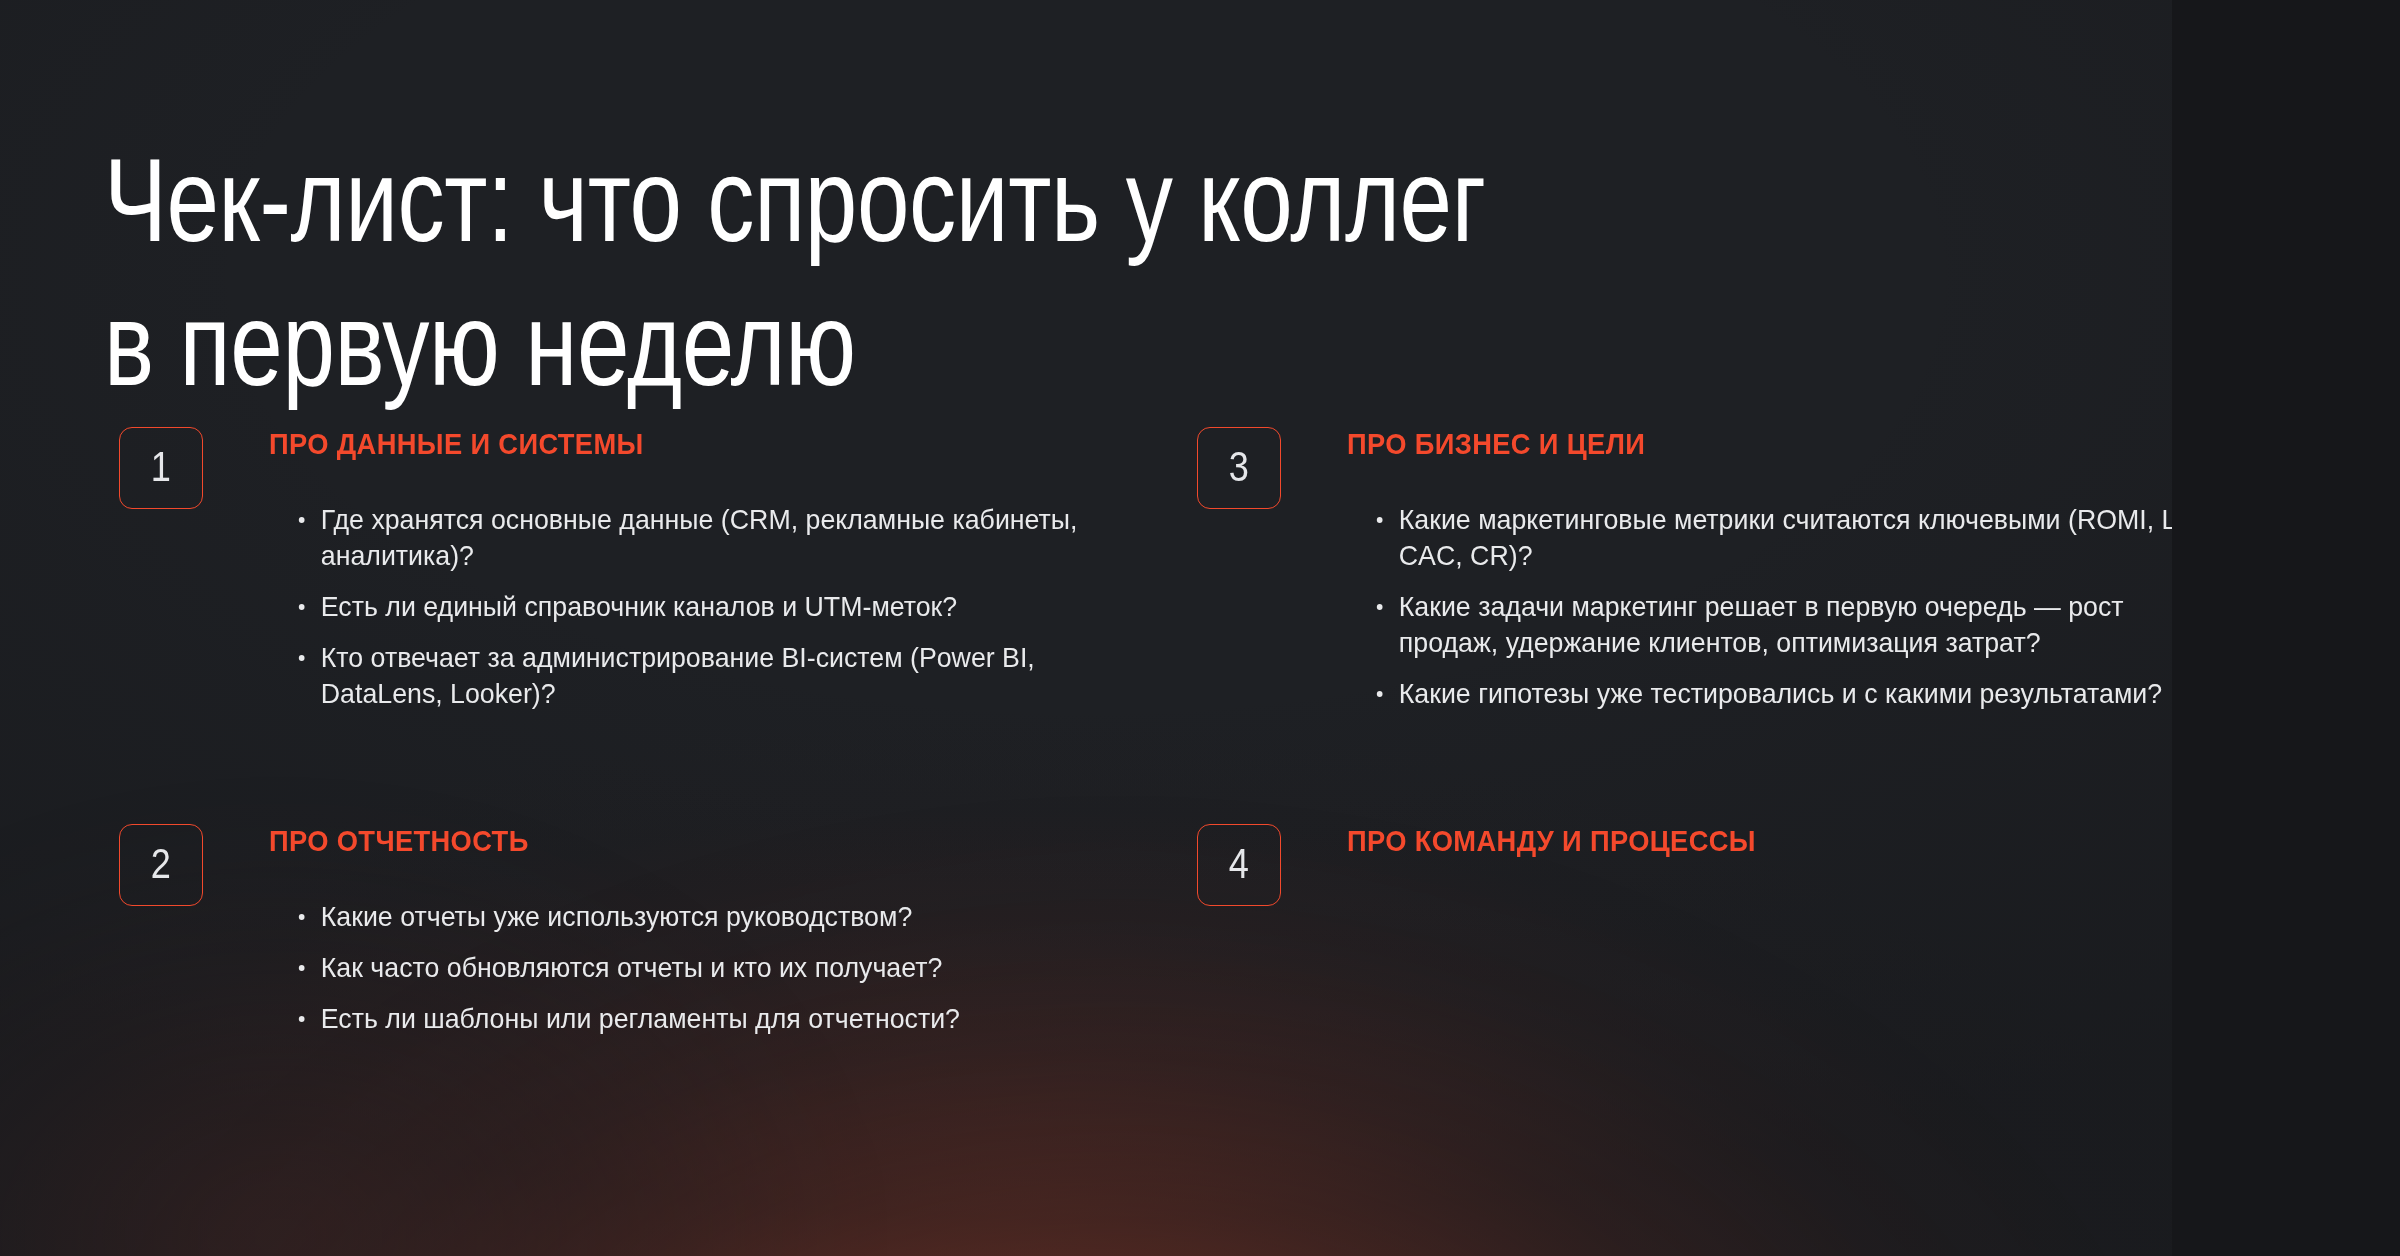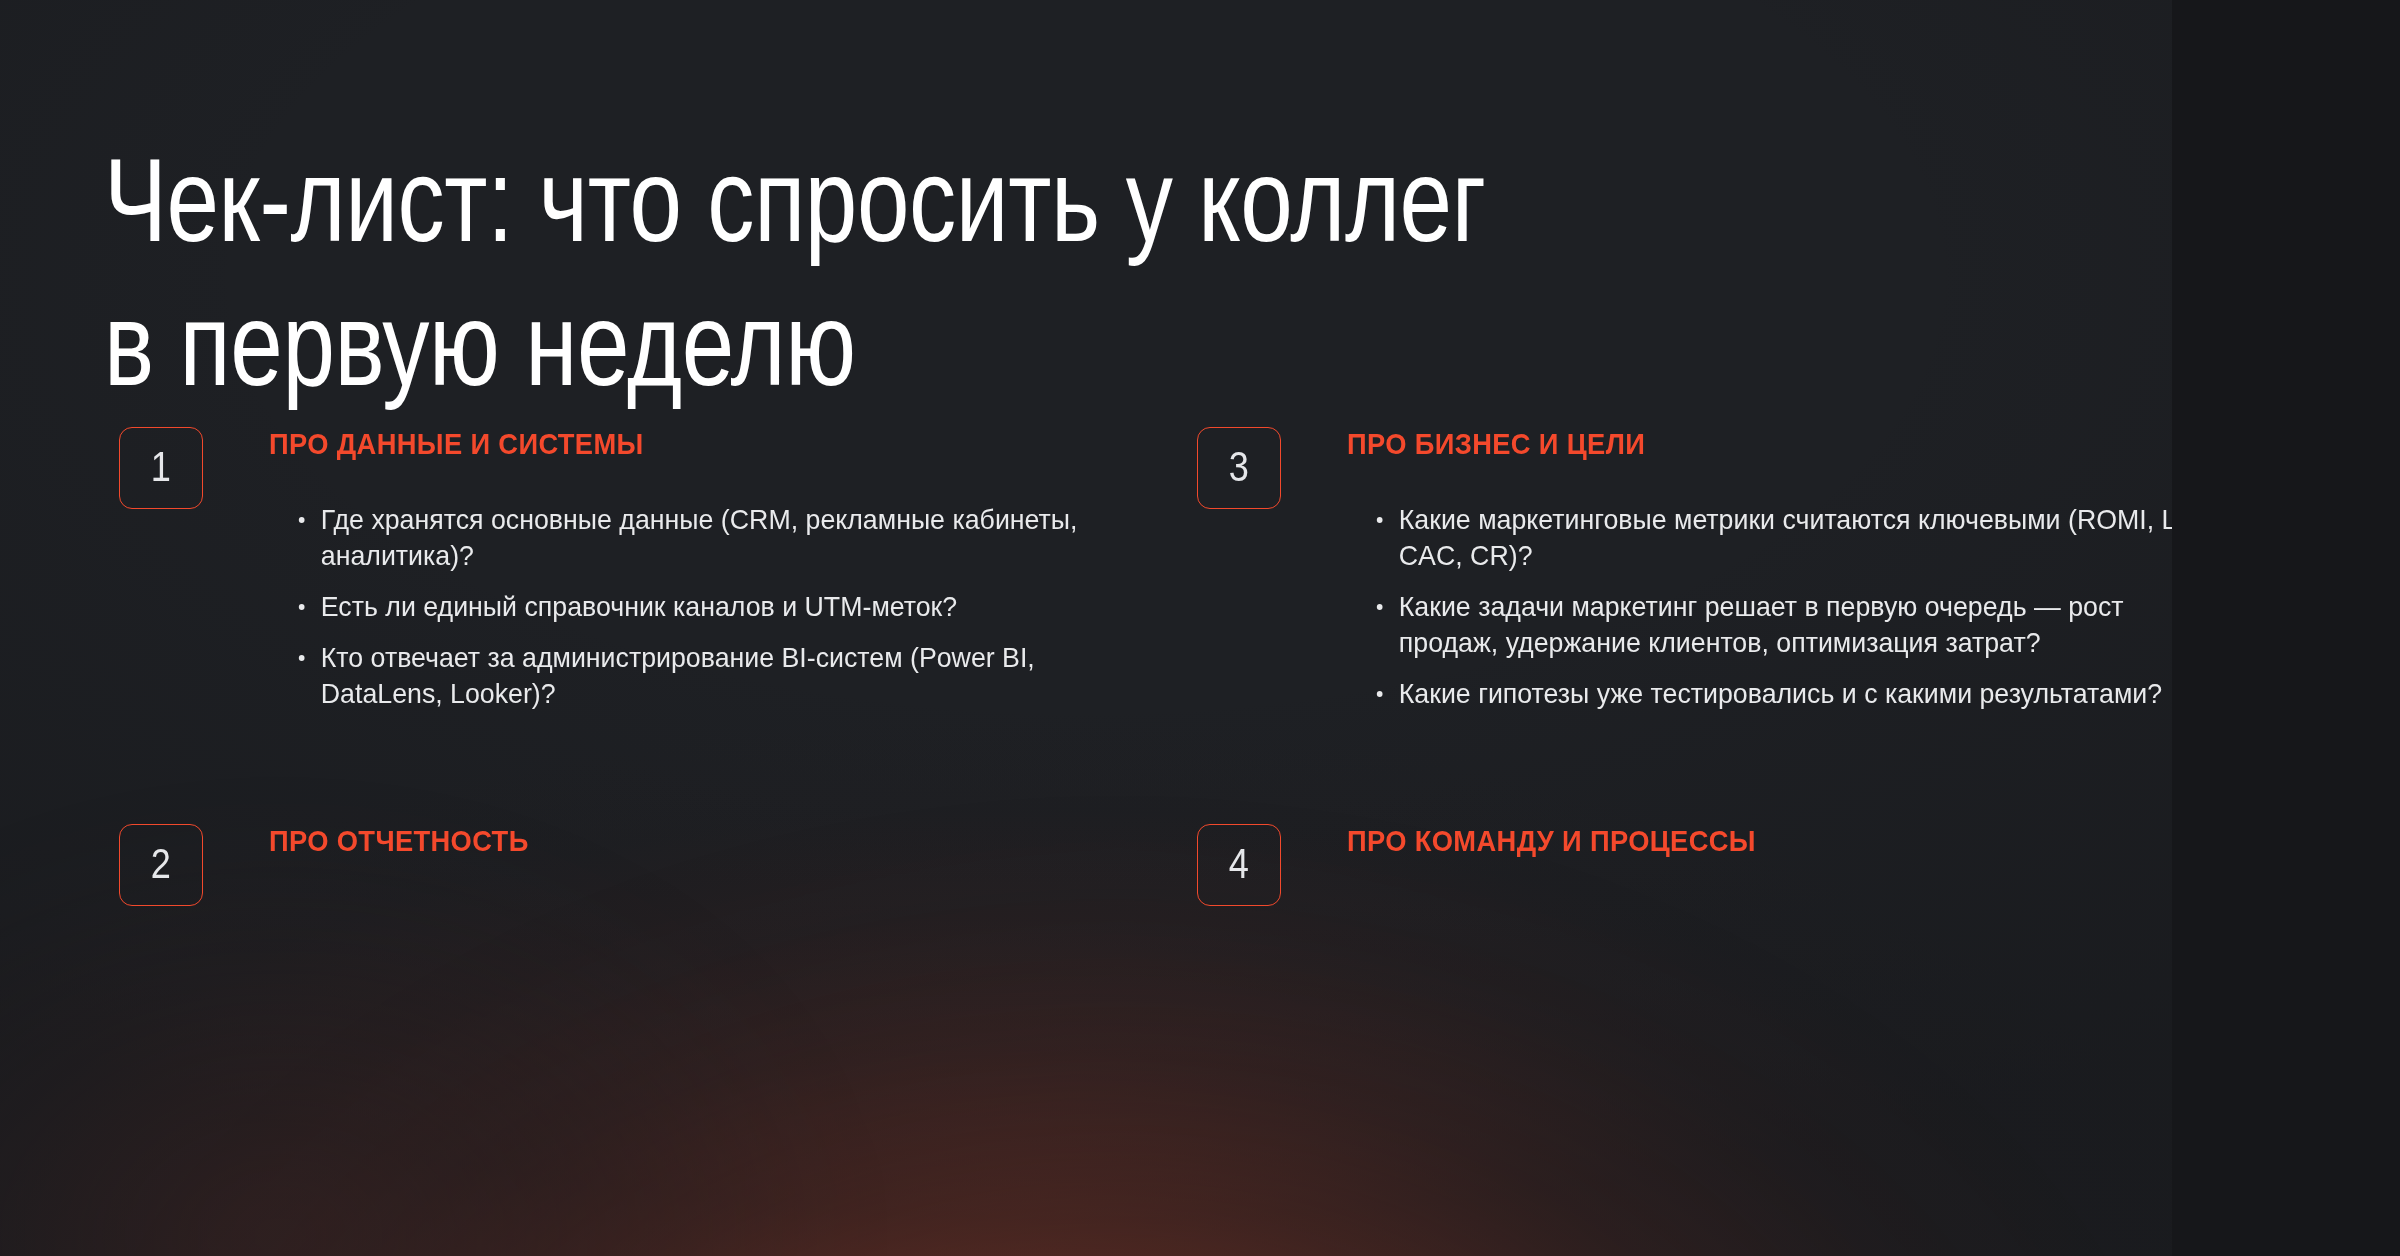--- a/index.html
+++ b/index.html
@@ -220,20 +220,25 @@
             </ul>
           </div>
         </div>
 
         <div class="section sec-2">
           <div class="badge">
             <span class="badge-num">2</span>
           </div>
           <div class="sec-body">
             <div class="sec-heading">ПРО ОТЧЕТНОСТЬ</div>
+            <ul class="bullets">
+              <li>Какие отчеты уже используются руководством?</li>
+              <li>Как часто обновляются отчеты и кто их получает?</li>
+              <li>Есть ли шаблоны или регламенты для отчетности?</li>
+            </ul>
           </div>
         </div>
 
       </div>
 
       <div class="col col-right">
 
         <div class="section sec-3">
           <div class="badge">
             <span class="badge-num">3</span>

